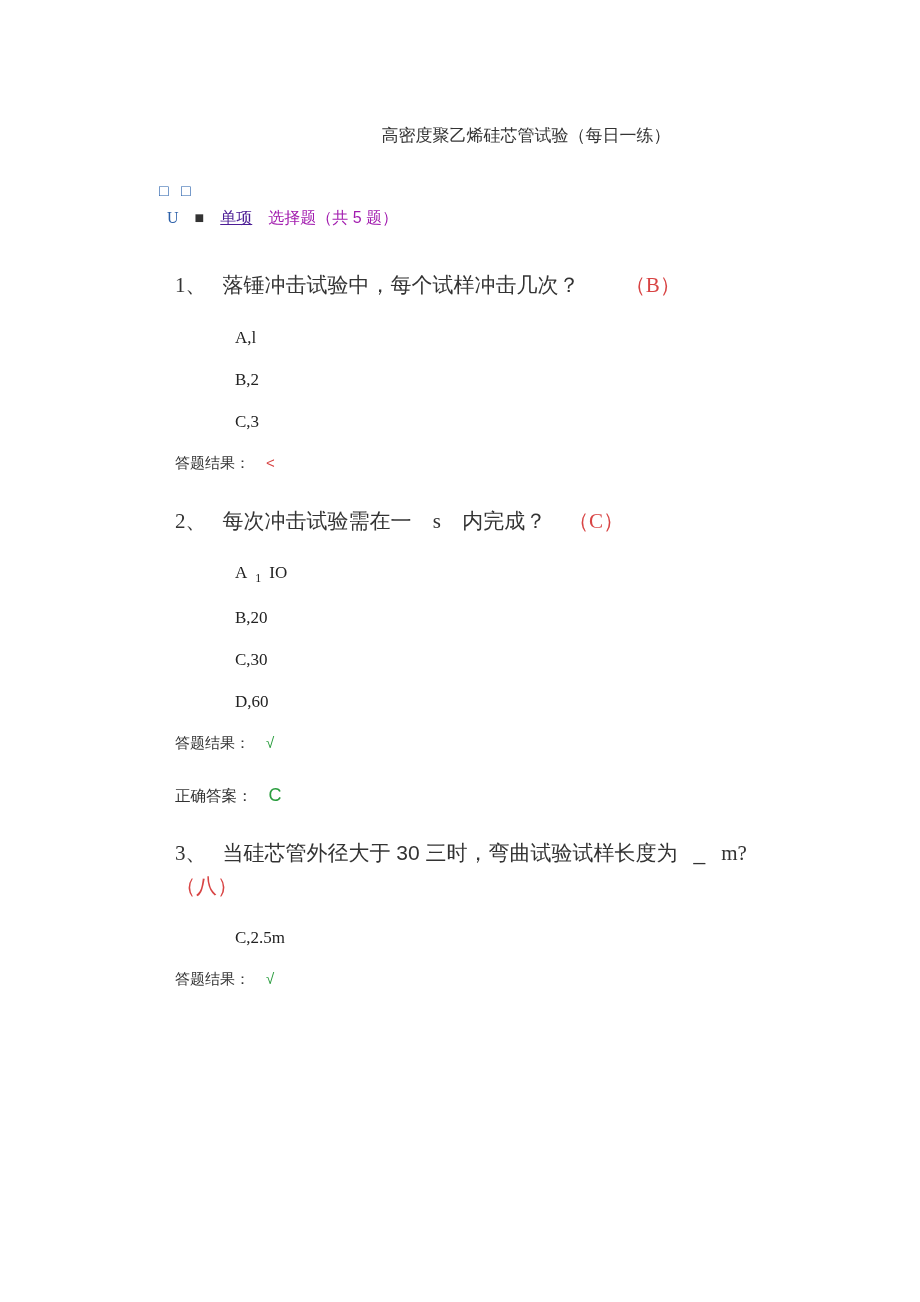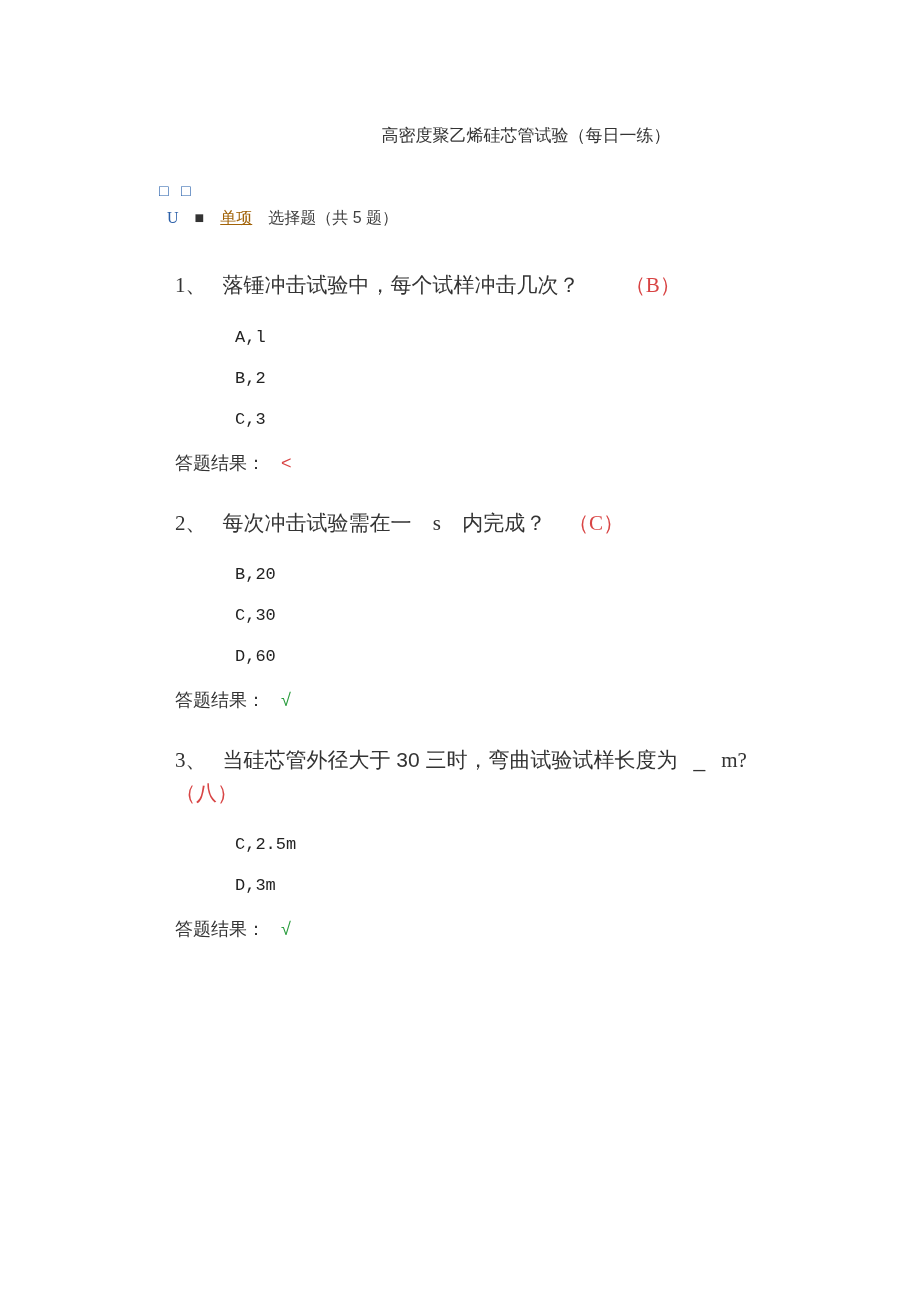--- a/index.html
+++ b/index.html
@@ -21,44 +21,44 @@
       font-size: 16px;
       letter-spacing: 4px;
       margin-bottom: 2px;
     }
     .section-header {
       font-size: 16px;
       margin-bottom: 40px;
     }
     .sh-prefix { color: #2b5fa8; font-family: "Times New Roman", serif; }
     .sh-dot { color: #333; }
-    .sh-text1 { color: #a16207; text-decoration: underline; }
-    .sh-text2 { color: #404040; }
+    .sh-text1 { color: #4c1d95; text-decoration: underline; }
+    .sh-text2 { color: #a21caf; }
     .question {
       margin-bottom: 22px;
     }
     .q-text {
       font-size: 21px;
       margin-bottom: 26px;
       line-height: 1.5;
     }
     .serif { font-family: "Times New Roman", serif; }
     .answer-mark { color: #d84444; font-family: "SimSun", serif; }
     .options {
       padding-left: 60px;
       margin-bottom: 22px;
     }
     .option {
       font-size: 17px;
       margin-bottom: 22px;
-      font-family: Liberation Mono, monospace;
+      font-family: Liberation Serif, serif;
       color: #222;
     }
     .result-line {
-      font-size: 18px;
+      font-size: 15px;
       margin-bottom: 32px;
     }
     .result-mark-wrong { color: #d84444; }
     .result-mark-correct { color: #2a9d3e; }
     .correct-line {
       font-size: 15.5px;
       margin-bottom: 30px;
     }
     .correct-val { color: #2a9d3e; font-family: Arial, sans-serif; font-size: 18px; }
     .sub { font-size: 12px; vertical-align: sub; }
@@ -88,34 +88,37 @@
     <span>答题结果：</span><span class="result-mark-wrong">&lt;</span>
   </div>
 </div>
 
 <div class="question">
   <div class="q-text">
     <span class="serif">2、</span><span>每次冲击试验需在一</span><span class="serif"> s </span><span>内完成？</span>
     <span class="answer-mark">（C）</span>
   </div>
   <div class="options">
+    <div class="option">A<span class="sub">1</span>IO</div>
     <div class="option">B,20</div>
     <div class="option">C,30</div>
     <div class="option">D,60</div>
   </div>
   <div class="result-line">
     <span>答题结果：</span><span class="result-mark-correct">√</span>
+  </div>
+  <div class="correct-line">
+    <span>正确答案：</span><span class="correct-val">C</span>
   </div>
 </div>
 
 <div class="question">
   <div class="q-text">
     <span class="serif">3、</span><span>当硅芯管外径大于 30 三时，弯曲试验试样长度为</span><span>_</span><span class="serif">m?</span>
     <span class="answer-mark">（八）</span>
   </div>
   <div class="options">
     <div class="option">C,2.5m</div>
-    <div class="option">D,3m</div>
   </div>
   <div class="result-line">
     <span>答题结果：</span><span class="result-mark-correct">√</span>
   </div>
 </div>
 
 </body></html>

